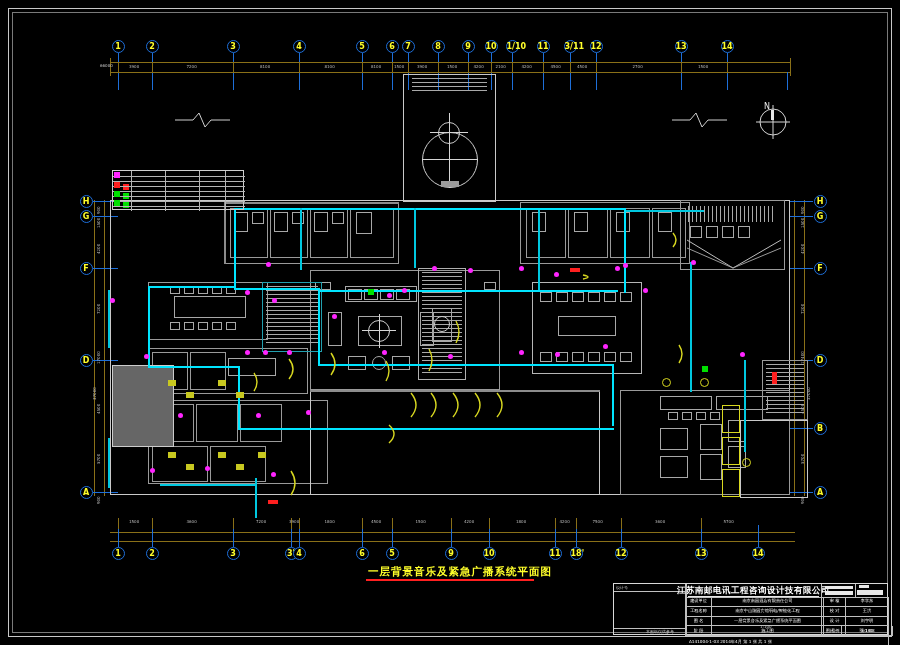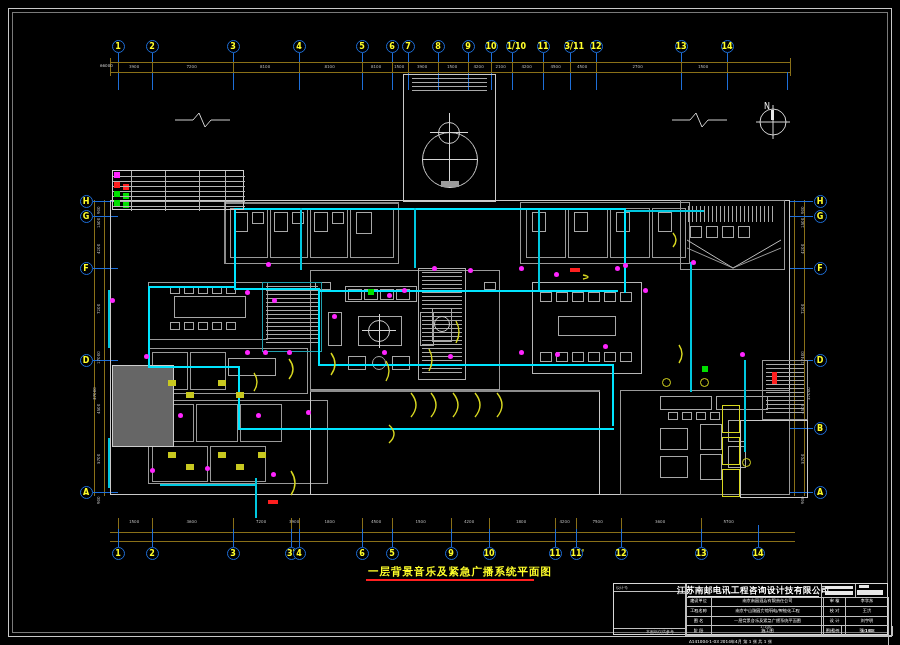--- a/index.html
+++ b/index.html
@@ -306,21 +306,21 @@
       <div class="abs bubble" style="left: 111.5px; top: 546.5px;">1</div>
       <div class="abs bubble" style="left: 145.5px; top: 546.5px;">2</div>
       <div class="abs bubble" style="left: 226.5px; top: 546.5px;">3</div>
       <div class="abs bubble" style="left: 284.5px; top: 546.5px;">3'</div>
       <div class="abs bubble" style="left: 292.5px; top: 546.5px;">4</div>
       <div class="abs bubble" style="left: 355.5px; top: 546.5px;">6</div>
       <div class="abs bubble" style="left: 385.5px; top: 546.5px;">5</div>
       <div class="abs bubble" style="left: 444.5px; top: 546.5px;">9</div>
       <div class="abs bubble" style="left: 482.5px; top: 546.5px;">10</div>
       <div class="abs bubble" style="left: 548.5px; top: 546.5px;">11</div>
-      <div class="abs bubble" style="left: 569.5px; top: 546.5px;">11'</div>
+      <div class="abs bubble" style="left: 569.5px; top: 546.5px;">18'</div>
       <div class="abs bubble" style="left: 614.5px; top: 546.5px;">12</div>
       <div class="abs bubble" style="left: 694.5px; top: 546.5px;">13</div>
       <div class="abs bubble" style="left: 751.5px; top: 546.5px;">14</div>
       <div class="abs bubble" style="left: 79.5px; top: 194.5px;">H</div>
       <div class="abs bubble" style="left: 79.5px; top: 209.5px;">G</div>
       <div class="abs bubble" style="left: 79.5px; top: 261.5px;">F</div>
       <div class="abs bubble" style="left: 79.5px; top: 353.5px;">D</div>
       <div class="abs bubble" style="left: 79.5px; top: 485.5px;">A</div>
       <div class="abs bubble" style="left: 813.5px; top: 194.5px;">H</div>
       <div class="abs bubble" style="left: 813.5px; top: 209.5px;">G</div>

